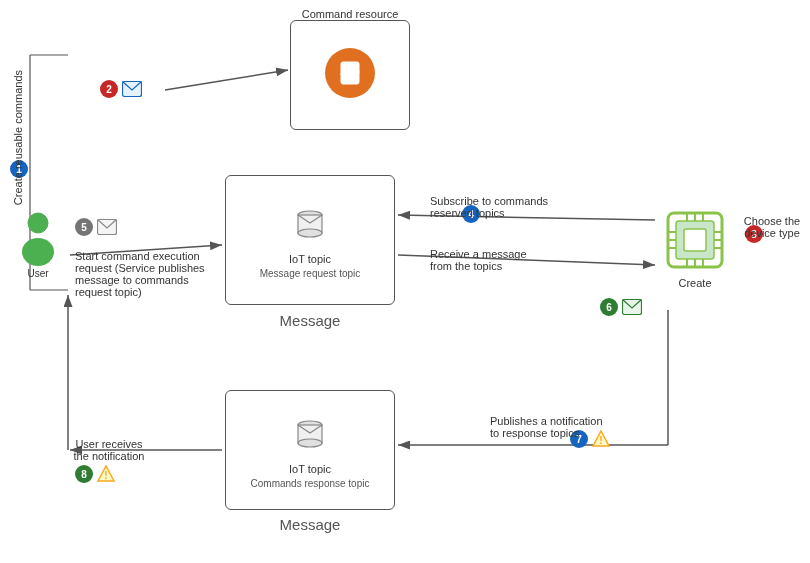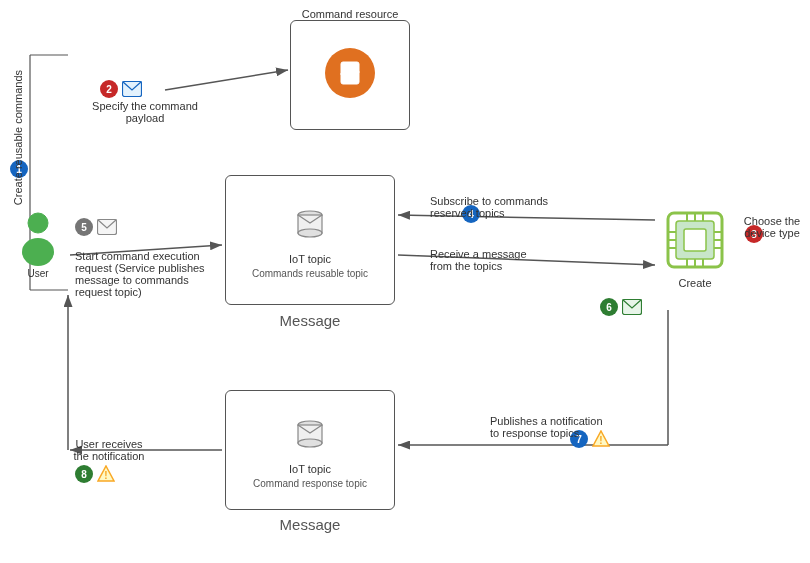--- a/index.html
+++ b/index.html
@@ -208,34 +208,34 @@
       <svg width="44" height="44" viewBox="0 0 44 44">
 
         <ellipse cx="22" cy="14" rx="12" ry="4" fill="#e0e0e0" stroke="#888" stroke-width="1.2"></ellipse>
         <rect x="10" y="14" width="24" height="18" fill="#f0f0f0" stroke="#888" stroke-width="1.2"></rect>
         <ellipse cx="22" cy="32" rx="12" ry="4" fill="#e0e0e0" stroke="#888" stroke-width="1.2"></ellipse>
 
         <path d="M10 14 L22 22 L34 14" stroke="#888" stroke-width="1.2" fill="none"></path>
       </svg>
     </div>
     <div class="box-label">IoT topic</div>
-    <div class="box-sublabel">Commands reusable topic</div>
+    <div class="box-sublabel">Message request topic</div>
   </div>
 
   <div class="box iot-topic-box-2">
     <div style="margin-bottom:4px;">
       <svg width="44" height="44" viewBox="0 0 44 44">
         <ellipse cx="22" cy="14" rx="12" ry="4" fill="#e0e0e0" stroke="#888" stroke-width="1.2"></ellipse>
         <rect x="10" y="14" width="24" height="18" fill="#f0f0f0" stroke="#888" stroke-width="1.2"></rect>
         <ellipse cx="22" cy="32" rx="12" ry="4" fill="#e0e0e0" stroke="#888" stroke-width="1.2"></ellipse>
         <path d="M10 14 L22 22 L34 14" stroke="#888" stroke-width="1.2" fill="none"></path>
       </svg>
     </div>
     <div class="box-label">IoT topic</div>
-    <div class="box-sublabel">Command response topic</div>
+    <div class="box-sublabel">Commands response topic</div>
   </div>
 
   <div class="message-label" style="top:312px; left:225px; width:170px;">Message</div>
   <div class="message-label" style="top:516px; left:225px; width:170px;">Message</div>
 
   <div class="user-figure">
     <svg width="46" height="56" viewBox="0 0 46 56">
       <circle cx="23" cy="13" r="10" fill="#4caf50" stroke="#4caf50"></circle>
       <ellipse cx="23" cy="42" rx="16" ry="14" fill="#4caf50"></ellipse>
     </svg>
@@ -277,21 +277,20 @@
   <div class="vertical-text" style="top:70px; left:12px;">Create reusable commands</div>
 
   <div style="position:absolute; top:80px; left:100px; display:flex; align-items:center; gap:4px;">
     <span class="badge badge-red">2</span>
 
     <svg width="20" height="16" viewBox="0 0 20 16">
       <rect x="0.5" y="0.5" width="19" height="15" rx="2" fill="#e3f2fd" stroke="#1565c0" stroke-width="1.2"></rect>
       <polyline points="0.5,0.5 10,9 19.5,0.5" stroke="#1565c0" stroke-width="1.2" fill="none"></polyline>
     </svg>
   </div>
-  <div class="label" style="top:100px; left:90px; width:110px;">Specify the command<br>payload</div>
 
   <div style="position:absolute; top:225px; left:745px; display:flex; align-items:center; gap:4px;">
     <span class="badge badge-red">3</span>
   </div>
   <div class="label" style="top:215px; left:738px; width:68px;">Choose the<br>device type</div>
 
   <div style="position:absolute; top:205px; left:462px; display:flex; align-items:flex-start; gap:4px;">
     <span class="badge badge-blue">4</span>
   </div>
   <div class="label" style="top:195px; left:430px; width:165px; text-align:left;">

